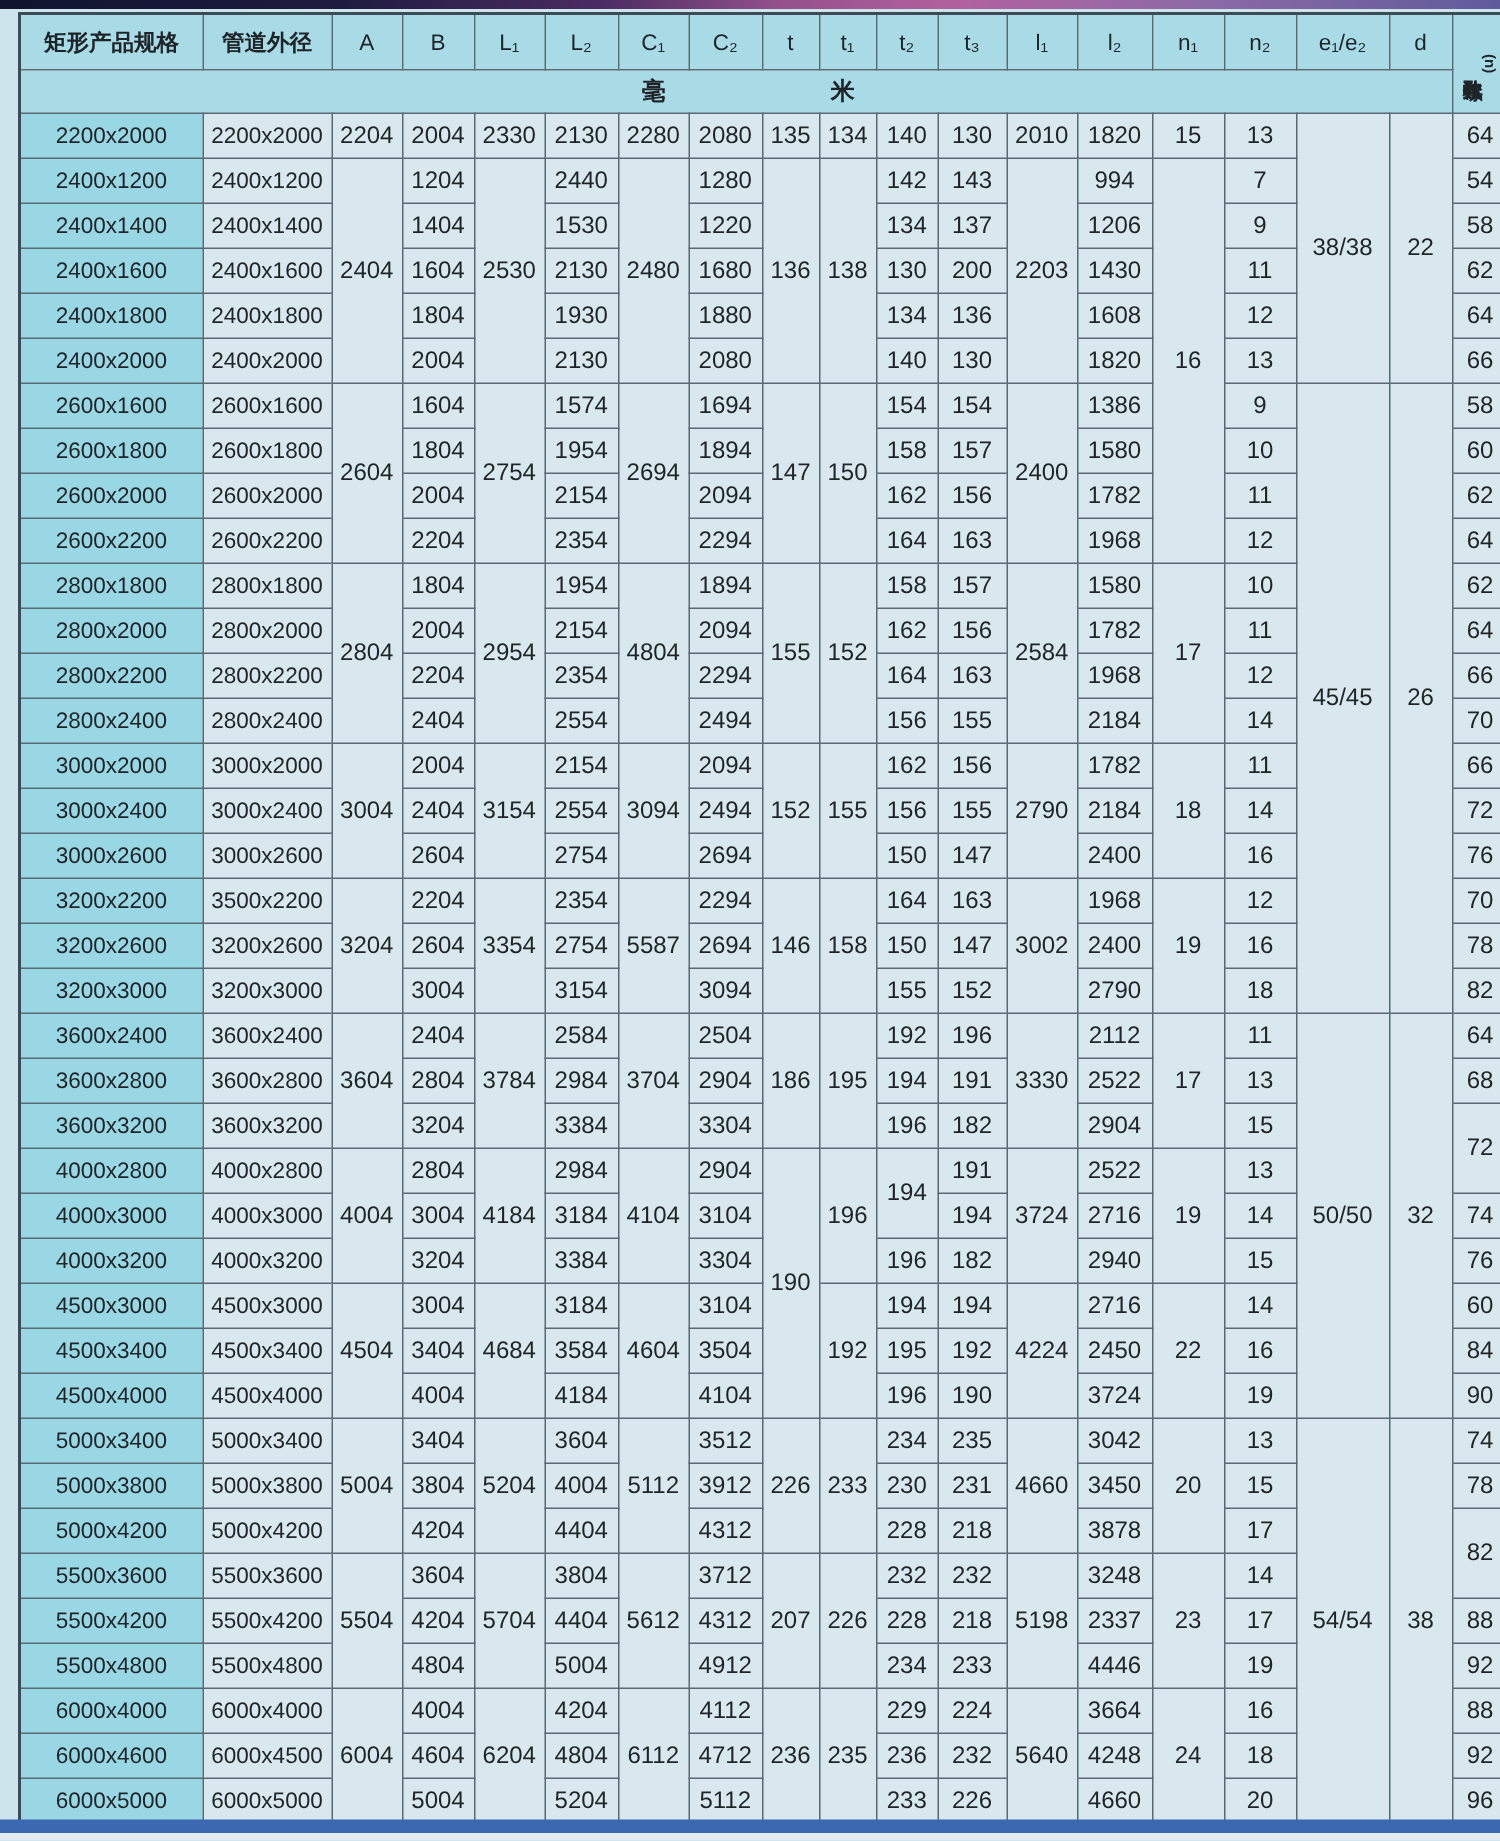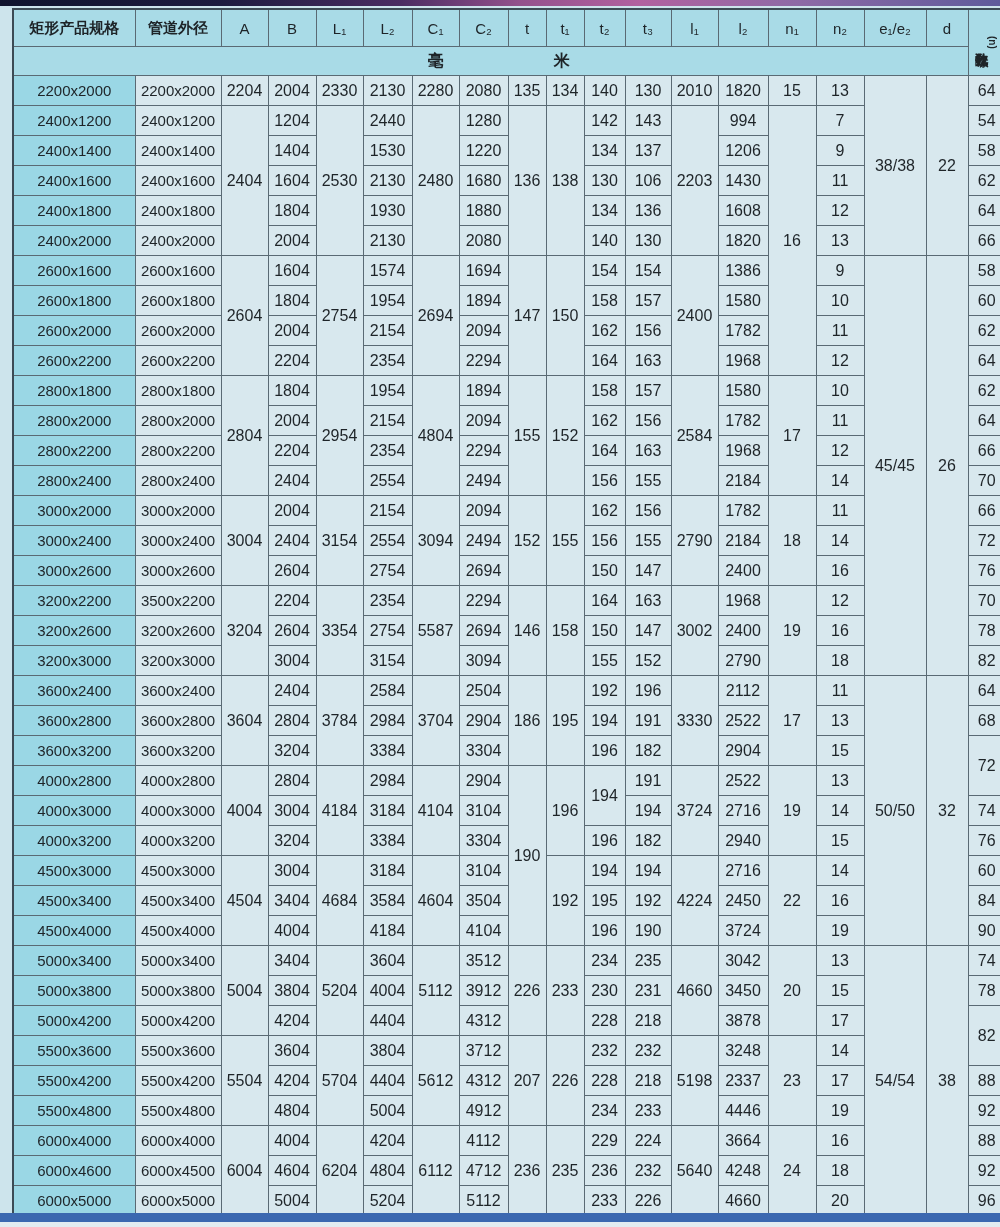--- a/index.html
+++ b/index.html
@@ -167,21 +167,21 @@
           <td>9</td>
           <td>58</td>
         </tr>
         <tr>
           <td>2400x1600</td>
           <td>2400x1600</td>
           <td>1604</td>
           <td>2130</td>
           <td>1680</td>
           <td>130</td>
-          <td>106</td>
+          <td>200</td>
           <td>1430</td>
           <td>11</td>
           <td>62</td>
         </tr>
         <tr>
           <td>2400x1800</td>
           <td>2400x1800</td>
           <td>1804</td>
           <td>1930</td>
           <td>1880</td>

